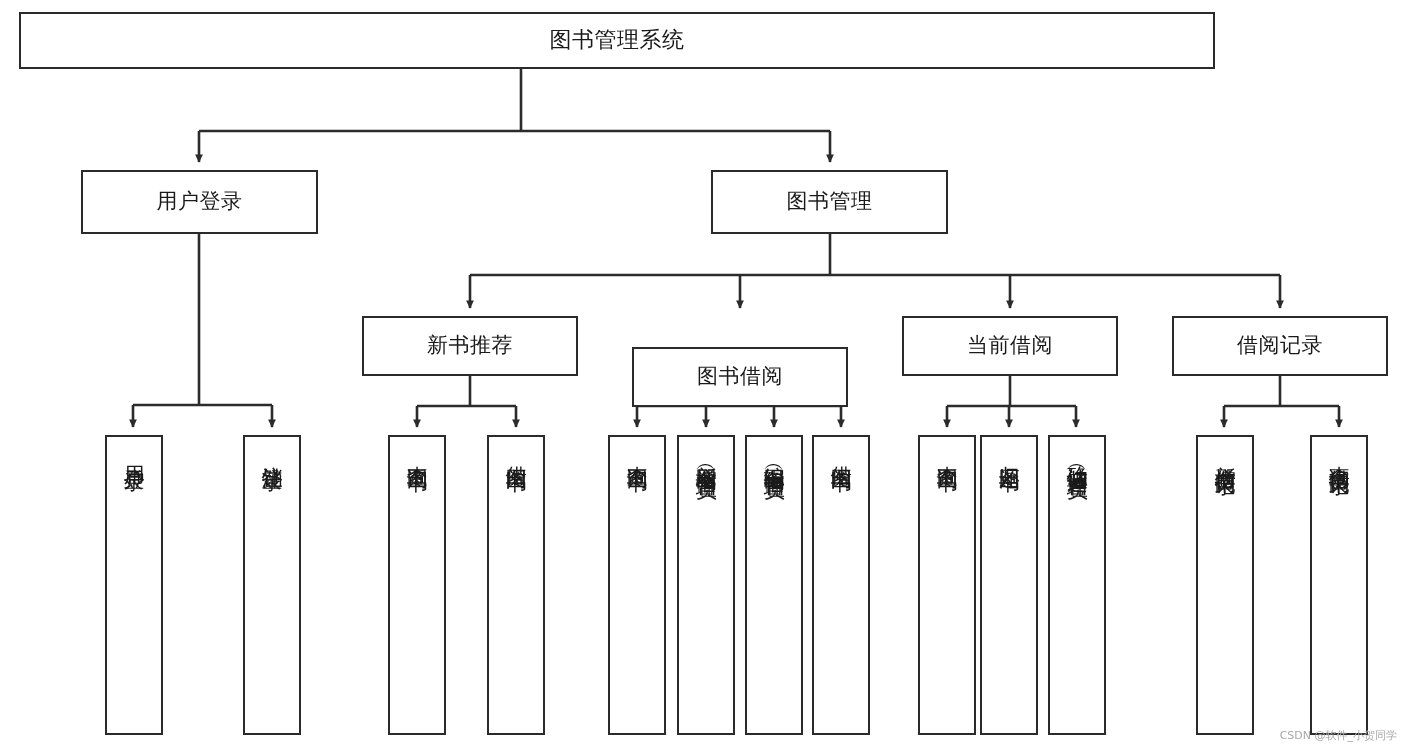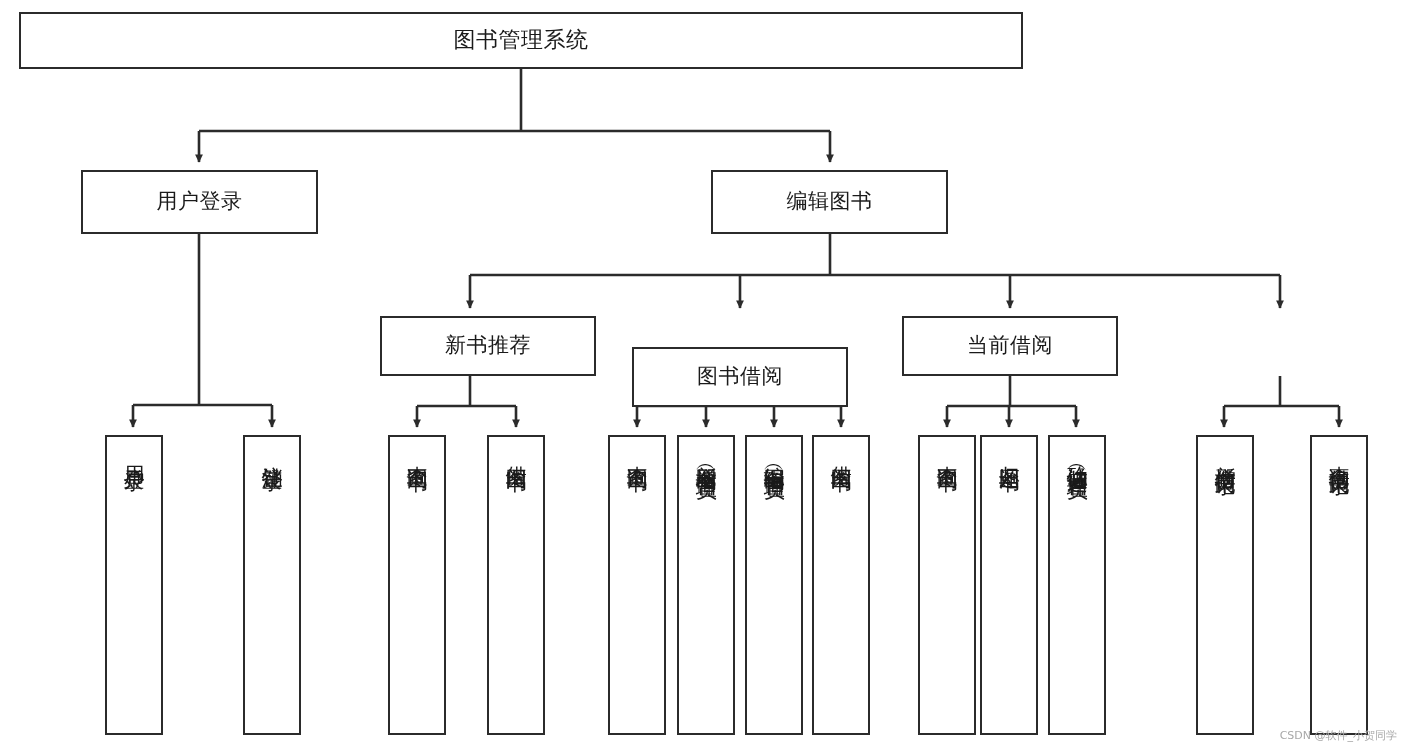--- a/index.html
+++ b/index.html
@@ -114,39 +114,42 @@
       <path d="M1009,406 L1009,427" marker-end="url(#arrow)"></path>
       <path d="M1076,406 L1076,427" marker-end="url(#arrow)"></path>
 
       <path d="M1280,376 L1280,406"></path>
       <path d="M1224,406 L1339,406"></path>
       <path d="M1224,406 L1224,427" marker-end="url(#arrow)"></path>
       <path d="M1339,406 L1339,427" marker-end="url(#arrow)"></path>
     </g>
   </svg>
 
-  <div class="node root" style="left:19px; top:12px; width:1004px; height:57px;">
+  <div class="node root" style="left:19px; top:12px; width:1196px; height:57px;">
     <span class="node-label">图书管理系统</span>
   </div>
 
   <div class="node" style="left:81px; top:170px; width:237px; height:64px;">
     <span class="node-label">用户登录</span>
   </div>
   <div class="node" style="left:711px; top:170px; width:237px; height:64px;">
-    <span class="node-label">编辑图书</span>
+    <span class="node-label">图书管理</span>
   </div>
 
-  <div class="node" style="left:380px; top:316px; width:216px; height:60px;">
+  <div class="node" style="left:362px; top:316px; width:216px; height:60px;">
     <span class="node-label">新书推荐</span>
   </div>
   <div class="node" style="left:632px; top:316px; width:216px; height:60px;margin-top:31px;">
     <span class="node-label">图书借阅</span>
   </div>
   <div class="node" style="left:902px; top:316px; width:216px; height:60px;">
     <span class="node-label">当前借阅</span>
+  </div>
+  <div class="node" style="left:1172px; top:316px; width:216px; height:60px;">
+    <span class="node-label">借阅记录</span>
   </div>
 
   <div class="node vertical" style="left:105px; top:435px; width:58px; height:300px;">
     <span class="node-label">用户登录</span>
   </div>
   <div class="node vertical" style="left:243px; top:435px; width:58px; height:300px;">
     <span class="node-label">注销登录</span>
   </div>
 
   <div class="node vertical" style="left:388px; top:435px; width:58px; height:300px;">

